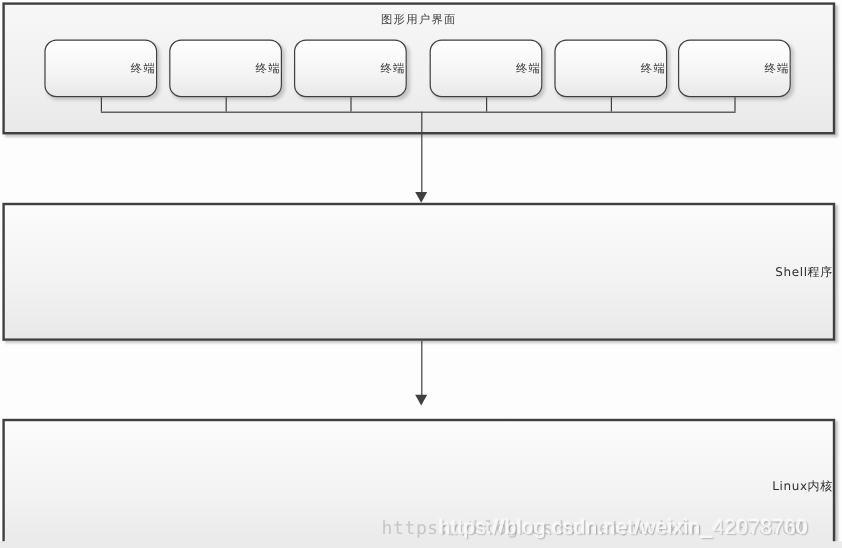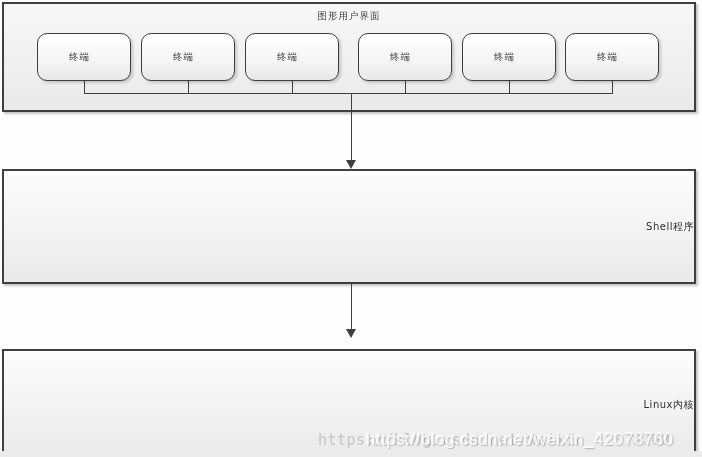--- a/index.html
+++ b/index.html
@@ -36,22 +36,22 @@
     letter-spacing: 0.5px;
   }
 
   
   .terminal {
     position: absolute; top: 33px; width: 94px; height: 48px;
     border: 1.5px solid #3f3f3f; border-radius: 10px;
     background: linear-gradient(to bottom, #ffffff 0%, #f4f4f4 60%, #e8e8e8 100%);
     box-shadow: 2px 2px 3px rgba(0,0,0,0.18);
     box-sizing: border-box;
-    display: flex; align-items: center; justify-content: flex-start;
-    font-size: 9.5px; color: #3d3d3d; letter-spacing: 1px; padding-left: 31px;
+    display: flex; align-items: center; justify-content: flex-end;
+    font-size: 9.5px; color: #3d3d3d; letter-spacing: 1px;
   }
   .t0 { left: 37px; } .t1 { left: 141px; } .t2 { left: 245px; }
   .t3 { left: 358px; } .t4 { left: 462px; } .t5 { left: 565px; }
 
   
   .vline { position: absolute; width: 1px; background: #3f3f3f; }
   .hline { position: absolute; height: 1px; background: #3f3f3f; }
   .drop { top: 81px; height: 12px; }
   .d0 { left: 84px; } .d1 { left: 188px; } .d2 { left: 292px; }
   .d3 { left: 405px; } .d4 { left: 509px; } .d5 { left: 612px; }

